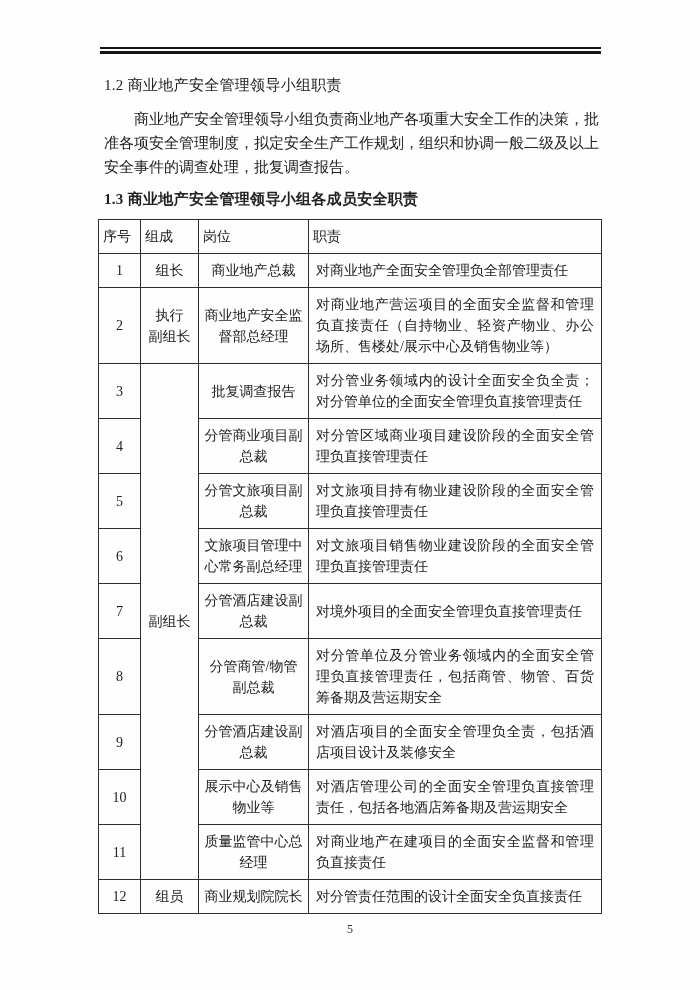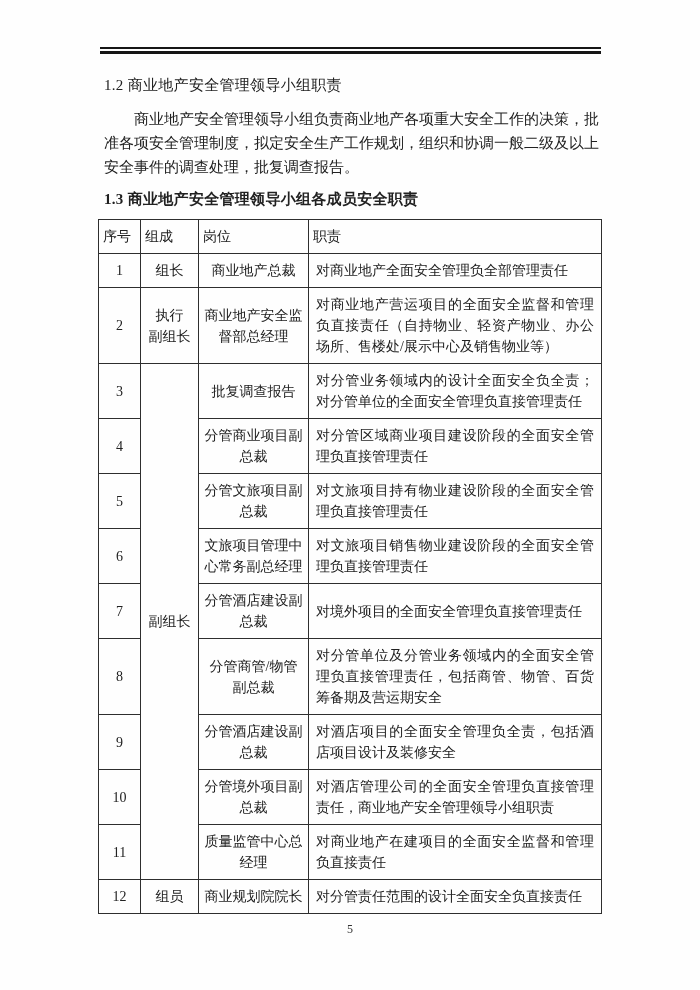--- a/index.html
+++ b/index.html
@@ -133,22 +133,22 @@
           <td class="cell-post">分管商管/物管副总裁</td>
           <td class="cell-duty">对分管单位及分管业务领域内的全面安全管理负直接管理责任，包括商管、物管、百货筹备期及营运期安全</td>
         </tr>
         <tr>
           <td class="cell-no">9</td>
           <td class="cell-post">分管酒店建设副总裁</td>
           <td class="cell-duty">对酒店项目的全面安全管理负全责，包括酒店项目设计及装修安全</td>
         </tr>
         <tr>
           <td class="cell-no">10</td>
-          <td class="cell-post">分管境外项目副总裁</td>
-          <td class="cell-duty">对酒店管理公司的全面安全管理负直接管理责任，商业地产安全管理领导小组职责</td>
+          <td class="cell-post">展示中心及销售物业等</td>
+          <td class="cell-duty">对酒店管理公司的全面安全管理负直接管理责任，包括各地酒店筹备期及营运期安全</td>
         </tr>
         <tr>
           <td class="cell-no">11</td>
           <td class="cell-post">质量监管中心总经理</td>
           <td class="cell-duty">对商业地产在建项目的全面安全监督和管理负直接责任</td>
         </tr>
         <tr>
           <td class="cell-no">12</td>
           <td class="cell-group">组员</td>
           <td class="cell-post">商业规划院院长</td>

